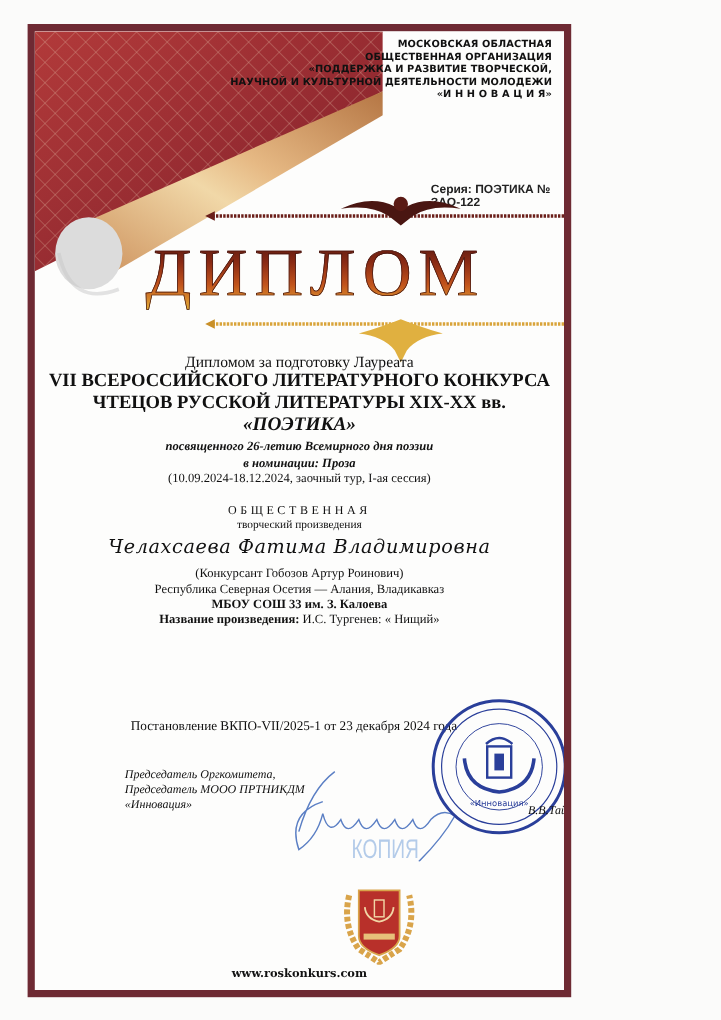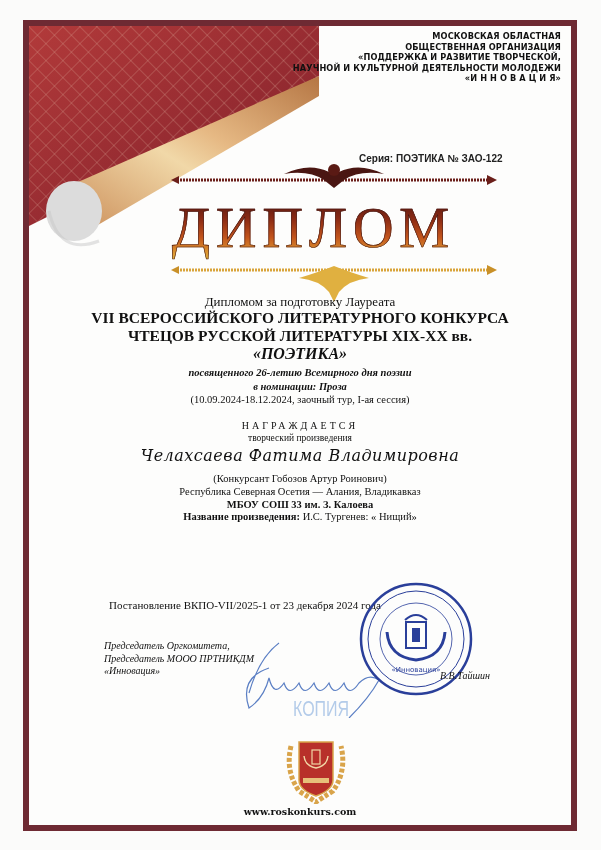--- a/index.html
+++ b/index.html
@@ -1,17 +1,17 @@
 <!DOCTYPE html>
 <html><head>
 <meta charset="utf-8">
 <style>
   html, body { margin:0; padding:0; }
   body { width:601px; height:850px; background:#fbfbfa; position:relative; overflow:hidden; font-family:"Liberation Serif", serif; color:#111; }
-  .frame { position:absolute; left:23px; top:20px; width:554px; height:811px; background:#6e2a33; }
+  .frame { position:absolute; left:23px; top:20px; width:453px; height:811px; background:#6e2a33; }
   .inner { position:absolute; left:6px; top:6px; right:6px; bottom:6px; background:#fdfdfc; overflow:hidden; }
   .corner { position:absolute; left:0; top:0; width:290px; height:230px; }
   .org { position:absolute; right:10px; top:5px; text-align:right; font-family:"DejaVu Sans", sans-serif; font-weight:bold; font-size:8.2px; line-height:10.6px; letter-spacing:0.1px; color:#111; }
   .series { position:absolute; left:330px; top:127px; font-family:"Liberation Sans", sans-serif; font-weight:bold; font-size:10px; color:#222; }
   .orn-top { position:absolute; left:140px; top:132px; width:330px; height:40px; }
   .title { position:absolute; left:0; right:0; top:170px; text-align:center; font-family:"Liberation Serif", serif; font-size:56px; letter-spacing:6px; font-weight:normal;padding-left:27px; }
   .title span { background:linear-gradient(180deg,#4a1410 0%,#8a2a14 35%,#c2541c 65%,#e6b23a 100%); -webkit-background-clip:text; background-clip:text; color:transparent; -webkit-text-stroke:0.6px #3d120d; }
   .orn-bot { position:absolute; left:140px; top:232px; width:330px; height:50px; }
   .center { position:absolute; left:0; right:0; text-align:center; }
   .t1 { top:268px; font-size:13px; }
@@ -94,21 +94,21 @@
     <div class="center t3">«ПОЭТИКА»</div>
     <div class="center t2">
       <div>VII ВСЕРОССИЙСКОГО ЛИТЕРАТУРНОГО КОНКУРСА</div>
       <div>ЧТЕЦОВ РУССКОЙ ЛИТЕРАТУРЫ XIX-XX вв.</div>
     </div>
     <div class="center t4">
       <div>посвященного 26-летию Всемирного дня поэзии</div>
       <div>в номинации: Проза</div>
     </div>
     <div class="center t5">(10.09.2024-18.12.2024, заочный тур, I-ая сессия)</div>
-    <div class="center t6">НАГРАЖДАЕТСЯ</div>
+    <div class="center t6">ОБЩЕСТВЕННАЯ</div>
     <div class="center t7">творческий произведения</div>
     <div class="center name">Челахсаева Фатима Владимировна</div>
     <div class="center t8">
       <div>(Конкурсант Гобозов Артур Роинович)</div>
       <div>Республика Северная Осетия — Алания, Владикавказ</div>
       <div style="font-weight:bold">МБОУ СОШ 33 им. З. Калоева</div>
     </div>
     <div class="center t9"><b>Название произведения:</b><span> И.С. Тургенев: « Нищий»</span></div>
 
     <div class="decree">Постановление ВКПО-VII/2025-1 от 23 декабря 2024 года</div>

